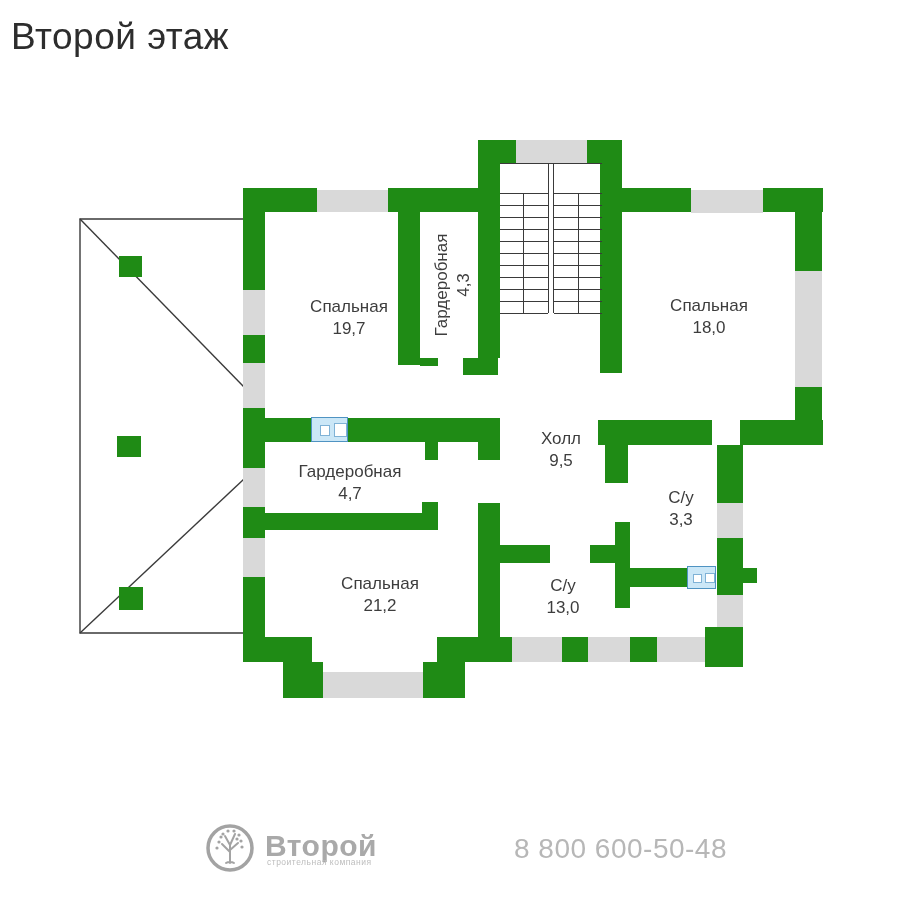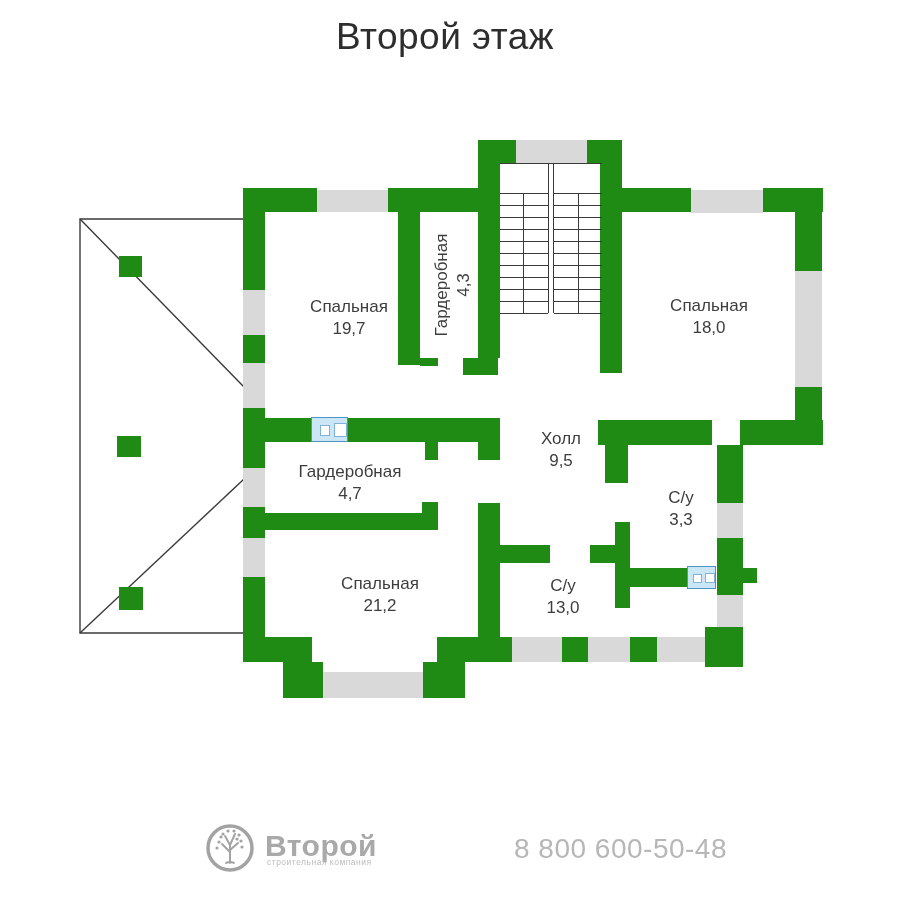--- a/index.html
+++ b/index.html
@@ -1,21 +1,21 @@
 <!DOCTYPE html>
 <html style="--wall: #1f8b15; --window: #d9d9d9; --line: #3a3a3a; --label: #3d3d3d; --title-color: #2d2d2d; --rad-fill: #cbe7f7; --rad-border: #4f93c2; --footer-gray: #b7b7b7; --brand-gray: #a9a9a9;"><head>
 <meta charset="utf-8">
 <style>
   html,body{margin:0;padding:0;}
   body{
     width:900px;height:900px;background:#ffffff;position:relative;overflow:hidden;
     font-family:"Liberation Sans",sans-serif;
   }
   .title{
-    position:absolute;left:0;top:16px;width:890px;text-align:center;
+    position:absolute;left:11px;top:16px;width:890px;text-align:left;
     font-size:37px;color:var(--title-color);letter-spacing:0.5px;
   }
   .plan{position:absolute;left:0;top:0;width:900px;height:900px;}
   .w{position:absolute;display:block;background:var(--wall);}
   .win{position:absolute;display:block;background:var(--window);}
   .roof{position:absolute;left:78px;top:217px;}
   .roof path{stroke:var(--line);fill:none;stroke-width:1.4px;}
   .stairs{position:absolute;left:500px;top:163px;width:102px;height:149px;border-top:1px solid var(--line);box-sizing:border-box;}
   .flight{
     position:absolute;height:120px;width:48px;top:29px;

